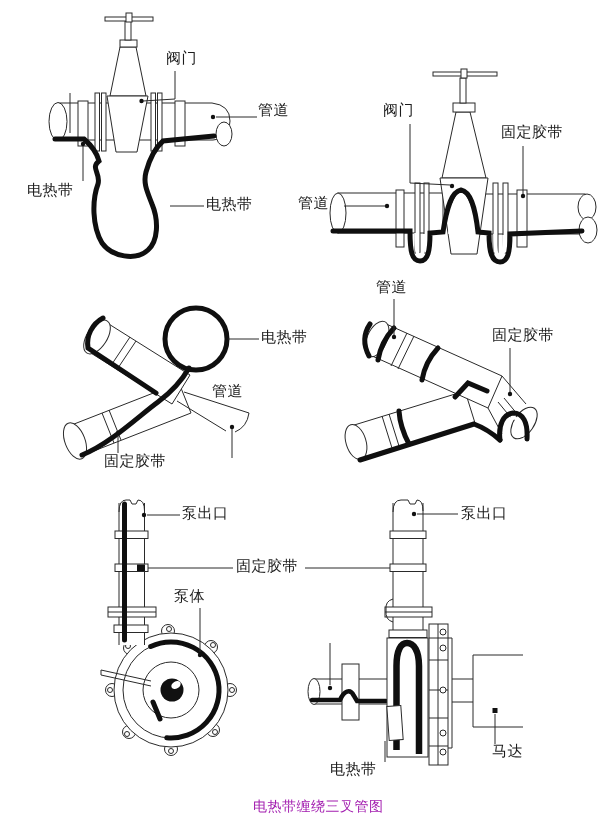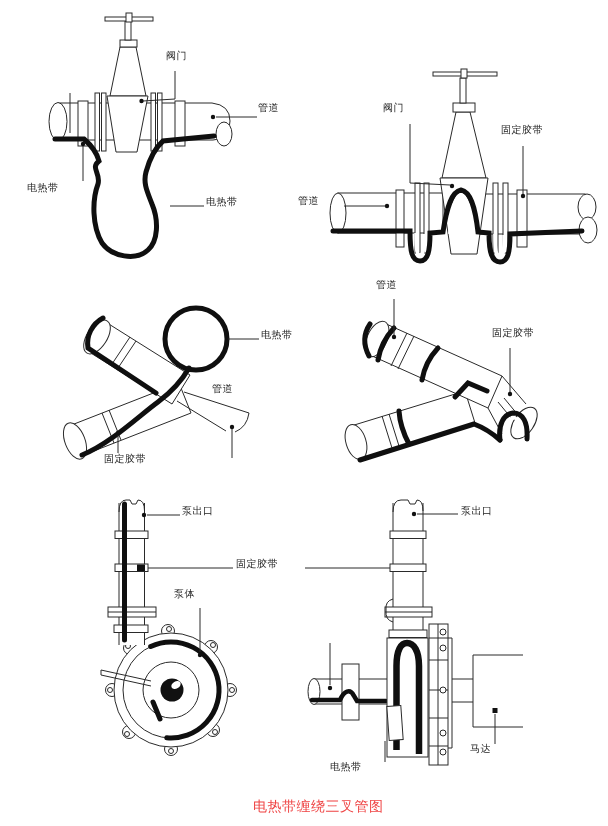--- a/index.html
+++ b/index.html
@@ -1,20 +1,20 @@
 <!DOCTYPE html>
 <html><head>
 <meta charset="utf-8">
 <style>
   html,body{margin:0;padding:0;}
   body{font-family:"DejaVu Sans","Liberation Sans",sans-serif;background:#fff;}
   #stage{position:relative;width:608px;height:826px;background:#ffffff;overflow:hidden;}
   #art{position:absolute;left:0;top:0;}
-  .lbl{position:absolute;font-size:10px;line-height:1.05;color:#1c1c1c;letter-spacing:0.5px;white-space:nowrap;}
-  .caption{position:absolute;font-size:14px;color:#ef4444;letter-spacing:0.5px;white-space:nowrap;}
+  .lbl{position:absolute;font-size:15px;line-height:1.05;color:#1c1c1c;letter-spacing:0.5px;white-space:nowrap;}
+  .caption{position:absolute;font-size:14px;color:#a21caf;letter-spacing:0.5px;white-space:nowrap;}
 </style>
 </head>
 <body>
 
 <div id="stage">
 
 <svg id="art" width="608" height="826" viewBox="0 0 608 826">
   <g fill="none" stroke="#2a2a2a" stroke-width="1">
 
     <g>
@@ -299,16 +299,16 @@
 
   <div class="lbl" style="left:376px;top:280px">管道</div>
   <div class="lbl" style="left:492px;top:328px">固定胶带</div>
 
   <div class="lbl" style="left:182px;top:506px">泵出口</div>
   <div class="lbl" style="left:236px;top:559px">固定胶带</div>
   <div class="lbl" style="left:174px;top:589px">泵体</div>
 
   <div class="lbl" style="left:461px;top:506px">泵出口</div>
   <div class="lbl" style="left:330px;top:762px">电热带</div>
-  <div class="lbl" style="left:470px;top:744px">马达</div>
+  <div class="lbl" style="left:492px;top:744px">马达</div>
 
   <div class="caption" style="left:253px;top:798px">电热带缠绕三叉管图</div>
 </div>
 
 </body></html>

